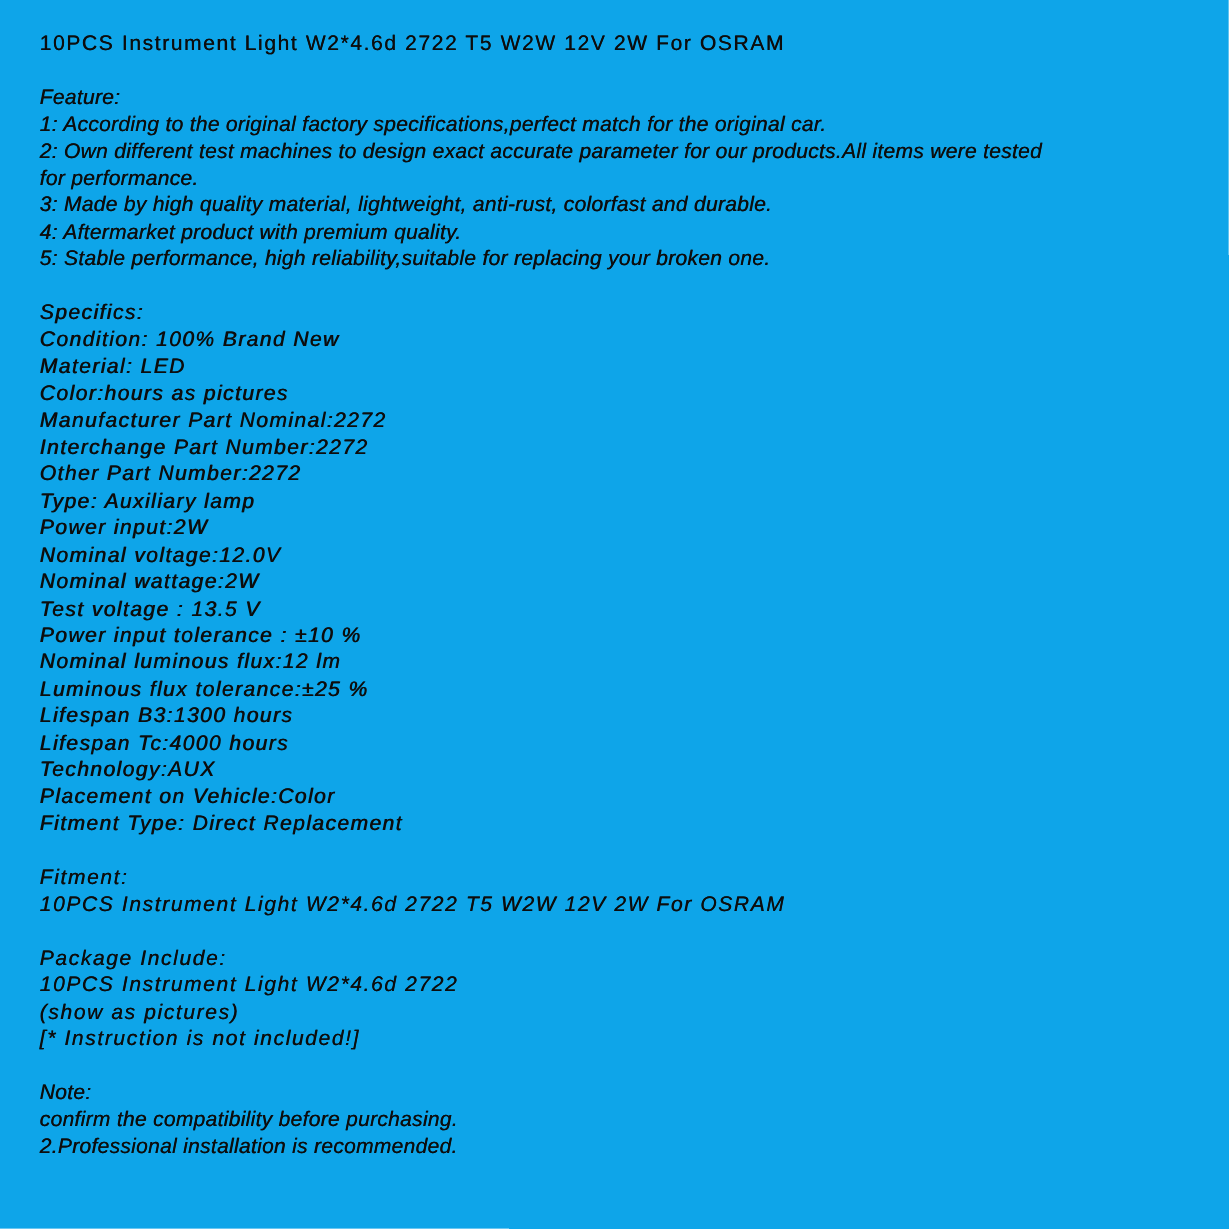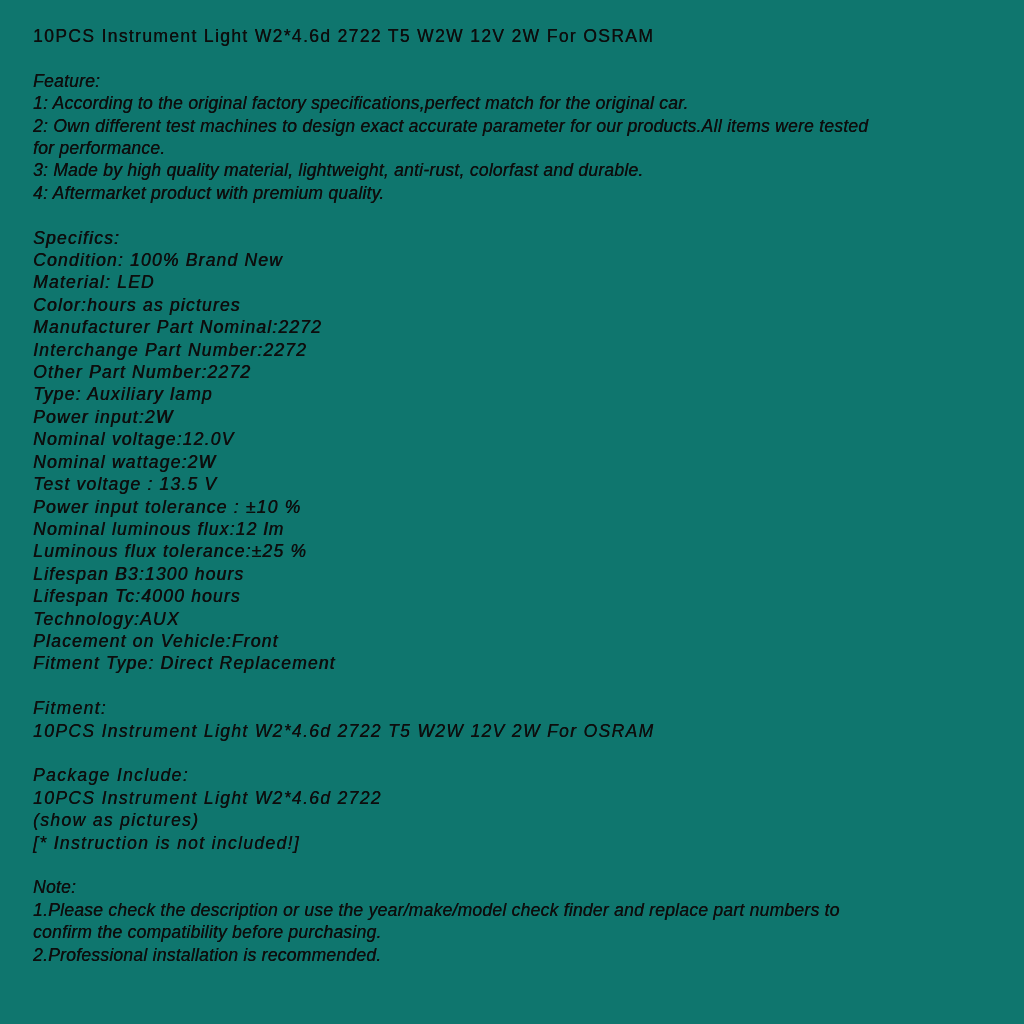--- a/index.html
+++ b/index.html
@@ -7,21 +7,21 @@
     padding: 0;
     background: #ffffff;
   }
   .doc {
     position: relative;
     width: 1024px;
     height: 1024px;
     box-sizing: border-box;
     padding: 25px 28px 0 33px;
     overflow: hidden;
-    background: #0f766e;
+    background: #0ea5e9;
     color: #0d0d0d;
     font-family: "Liberation Sans", "DejaVu Sans", sans-serif;
   }
   .line {
     font-size: 17.5px;
     line-height: 22.4px;
     white-space: pre;
     letter-spacing: 0.3px;
     text-shadow: 0.3px 0 0 currentColor;
   }
@@ -58,53 +58,53 @@
     <div class="line wide-ls">10PCS Instrument Light W2*4.6d 2722 T5 W2W 12V 2W For OSRAM</div>
   </div>
   <div>
       <section class="section condensed">
         <div class="line heading">Feature:</div>
         <div class="line">1: According to the original factory specifications,perfect match for the original car.</div>
         <div class="line">2: Own different test machines to design exact accurate parameter for our products.All items were tested</div>
         <div class="line">for performance.</div>
         <div class="line">3: Made by high quality material, lightweight, anti-rust, colorfast and durable.</div>
         <div class="line">4: Aftermarket product with premium quality.</div>
+        <div class="line">5: Stable performance, high reliability,suitable for replacing your broken one.</div>
       </section>
       <section class="section loose">
         <div class="line heading">Specifics:</div>
         <div class="line">Condition: 100% Brand New</div>
         <div class="line">Material: LED</div>
         <div class="line">Color:hours as pictures</div>
         <div class="line">Manufacturer Part Nominal:2272</div>
         <div class="line">Interchange Part Number:2272</div>
         <div class="line">Other Part Number:2272</div>
         <div class="line">Type: Auxiliary lamp</div>
         <div class="line">Power input:2W</div>
         <div class="line">Nominal voltage:12.0V</div>
         <div class="line">Nominal wattage:2W</div>
         <div class="line">Test voltage : 13.5 V</div>
         <div class="line">Power input tolerance : ±10 %</div>
         <div class="line">Nominal luminous flux:12 lm</div>
         <div class="line">Luminous flux tolerance:±25 %</div>
         <div class="line">Lifespan B3:1300 hours</div>
         <div class="line">Lifespan Tc:4000 hours</div>
         <div class="line">Technology:AUX</div>
-        <div class="line">Placement on Vehicle:Front</div>
+        <div class="line">Placement on Vehicle:Color</div>
         <div class="line">Fitment Type: Direct Replacement</div>
       </section>
       <section class="section wide">
         <div class="line heading">Fitment:</div>
         <div class="line">10PCS Instrument Light W2*4.6d 2722 T5 W2W 12V 2W For OSRAM</div>
       </section>
       <section class="section wide">
         <div class="line heading">Package Include:</div>
         <div class="line">10PCS Instrument Light W2*4.6d 2722</div>
         <div class="line">(show as pictures)</div>
         <div class="line">[* Instruction is not included!]</div>
       </section>
       <section class="section condensed">
         <div class="line heading">Note:</div>
-        <div class="line">1.Please check the description or use the year/make/model check finder and replace part numbers to</div>
         <div class="line">confirm the compatibility before purchasing.</div>
         <div class="line">2.Professional installation is recommended.</div>
       </section>
     </div>
 </div>
 
 </body></html>

